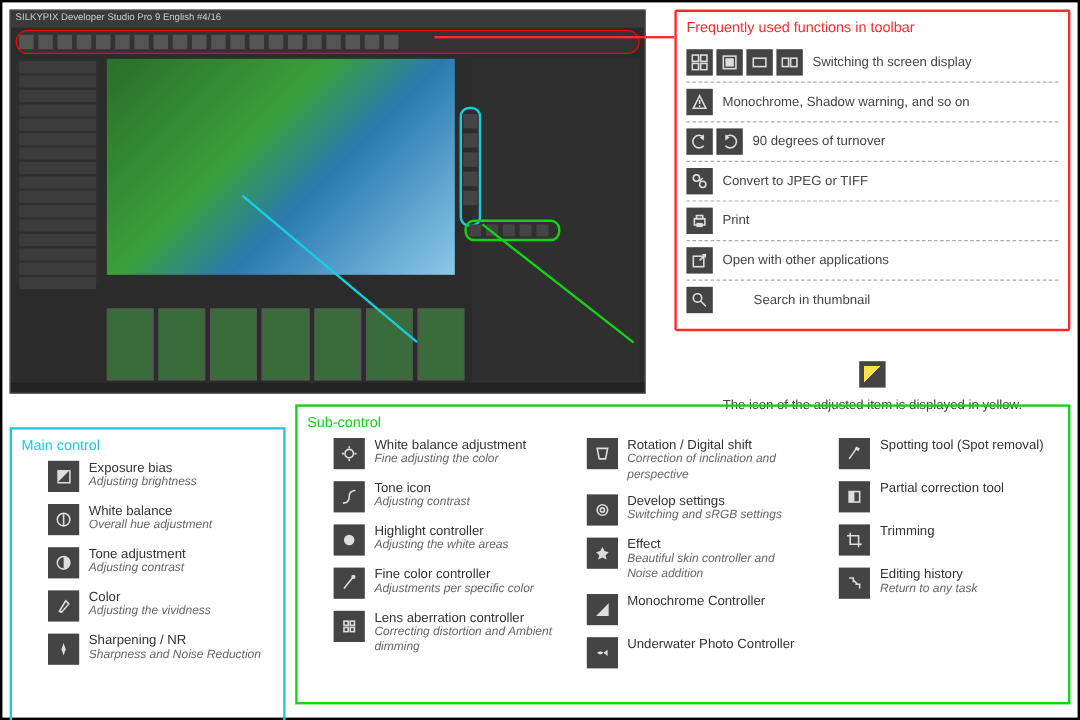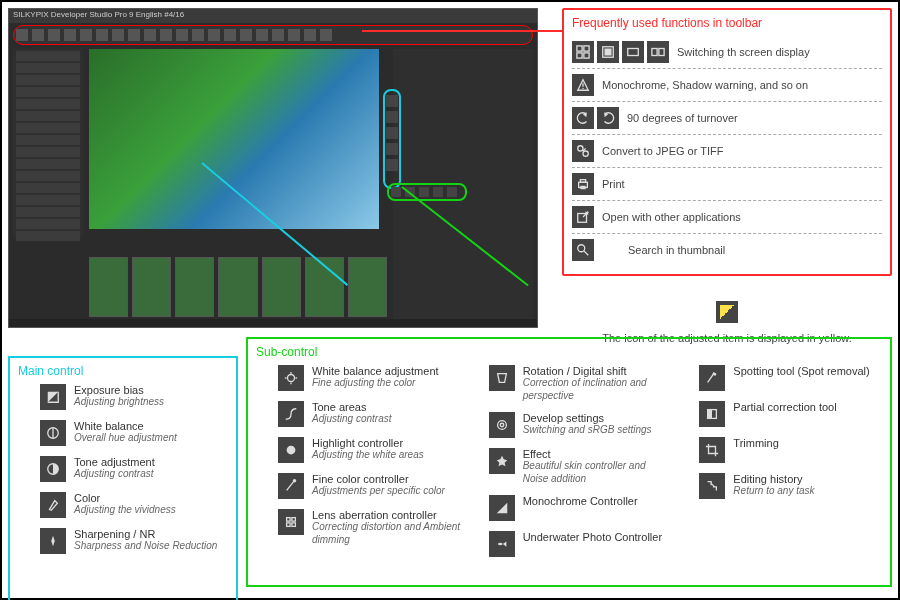--- a/index.html
+++ b/index.html
@@ -340,21 +340,21 @@
               <div class="t2">Fine adjusting the color</div>
             </div>
           </div>
       <div class="mrow">
             <div class="sqicon">
               <svg viewBox="0 0 16 16">
                 <path class="ico" d="M2 14 Q8 14 8 8 Q8 2 14 2"></path>
               </svg>
             </div>
             <div class="txt">
-              <div class="t1">Tone areas</div>
+              <div class="t1">Tone icon</div>
               <div class="t2">Adjusting contrast</div>
             </div>
           </div>
       <div class="mrow">
             <div class="sqicon">
               <svg viewBox="0 0 16 16">
                 <circle class="icof" cx="8" cy="8" r="5"></circle>
               </svg>
             </div>
             <div class="txt">

